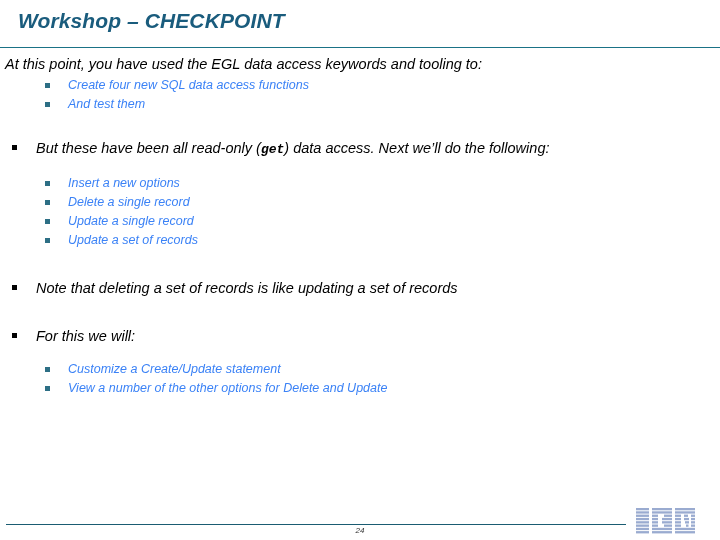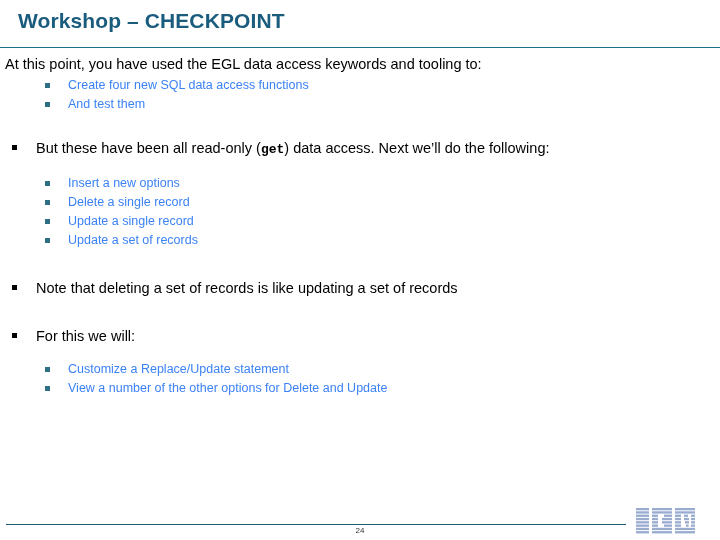--- a/index.html
+++ b/index.html
@@ -13,20 +13,21 @@
     font-family: "Liberation Sans", sans-serif;
     overflow: hidden;
     position: relative;
   }
 
   .slide {
     position: relative;
     width: 636px;
     height: 540px;
     box-sizing: border-box;
+    font-style: italic;
   }
 
   
   .title-area {
     position: absolute;
     left: 0;
     top: 0;
     width: 720px;
     height: 48px;
   }
@@ -205,21 +206,21 @@
 
     <div class="line lvl1">
       <span class="bullet"></span>
       <span>For this we will:</span>
     </div>
 
     <div class="spacer-sm"></div>
 
     <div class="line lvl2">
       <span class="bullet"></span>
-      <span>Customize a Replace/Update statement</span>
+      <span>Customize a Create/Update statement</span>
     </div>
     <div class="line lvl2">
       <span class="bullet"></span>
       <span>View a number of the other options for Delete and Update</span>
     </div>
 
   </div>
 
   <div class="footer-rule"></div>
   <div class="page-number">24</div>

